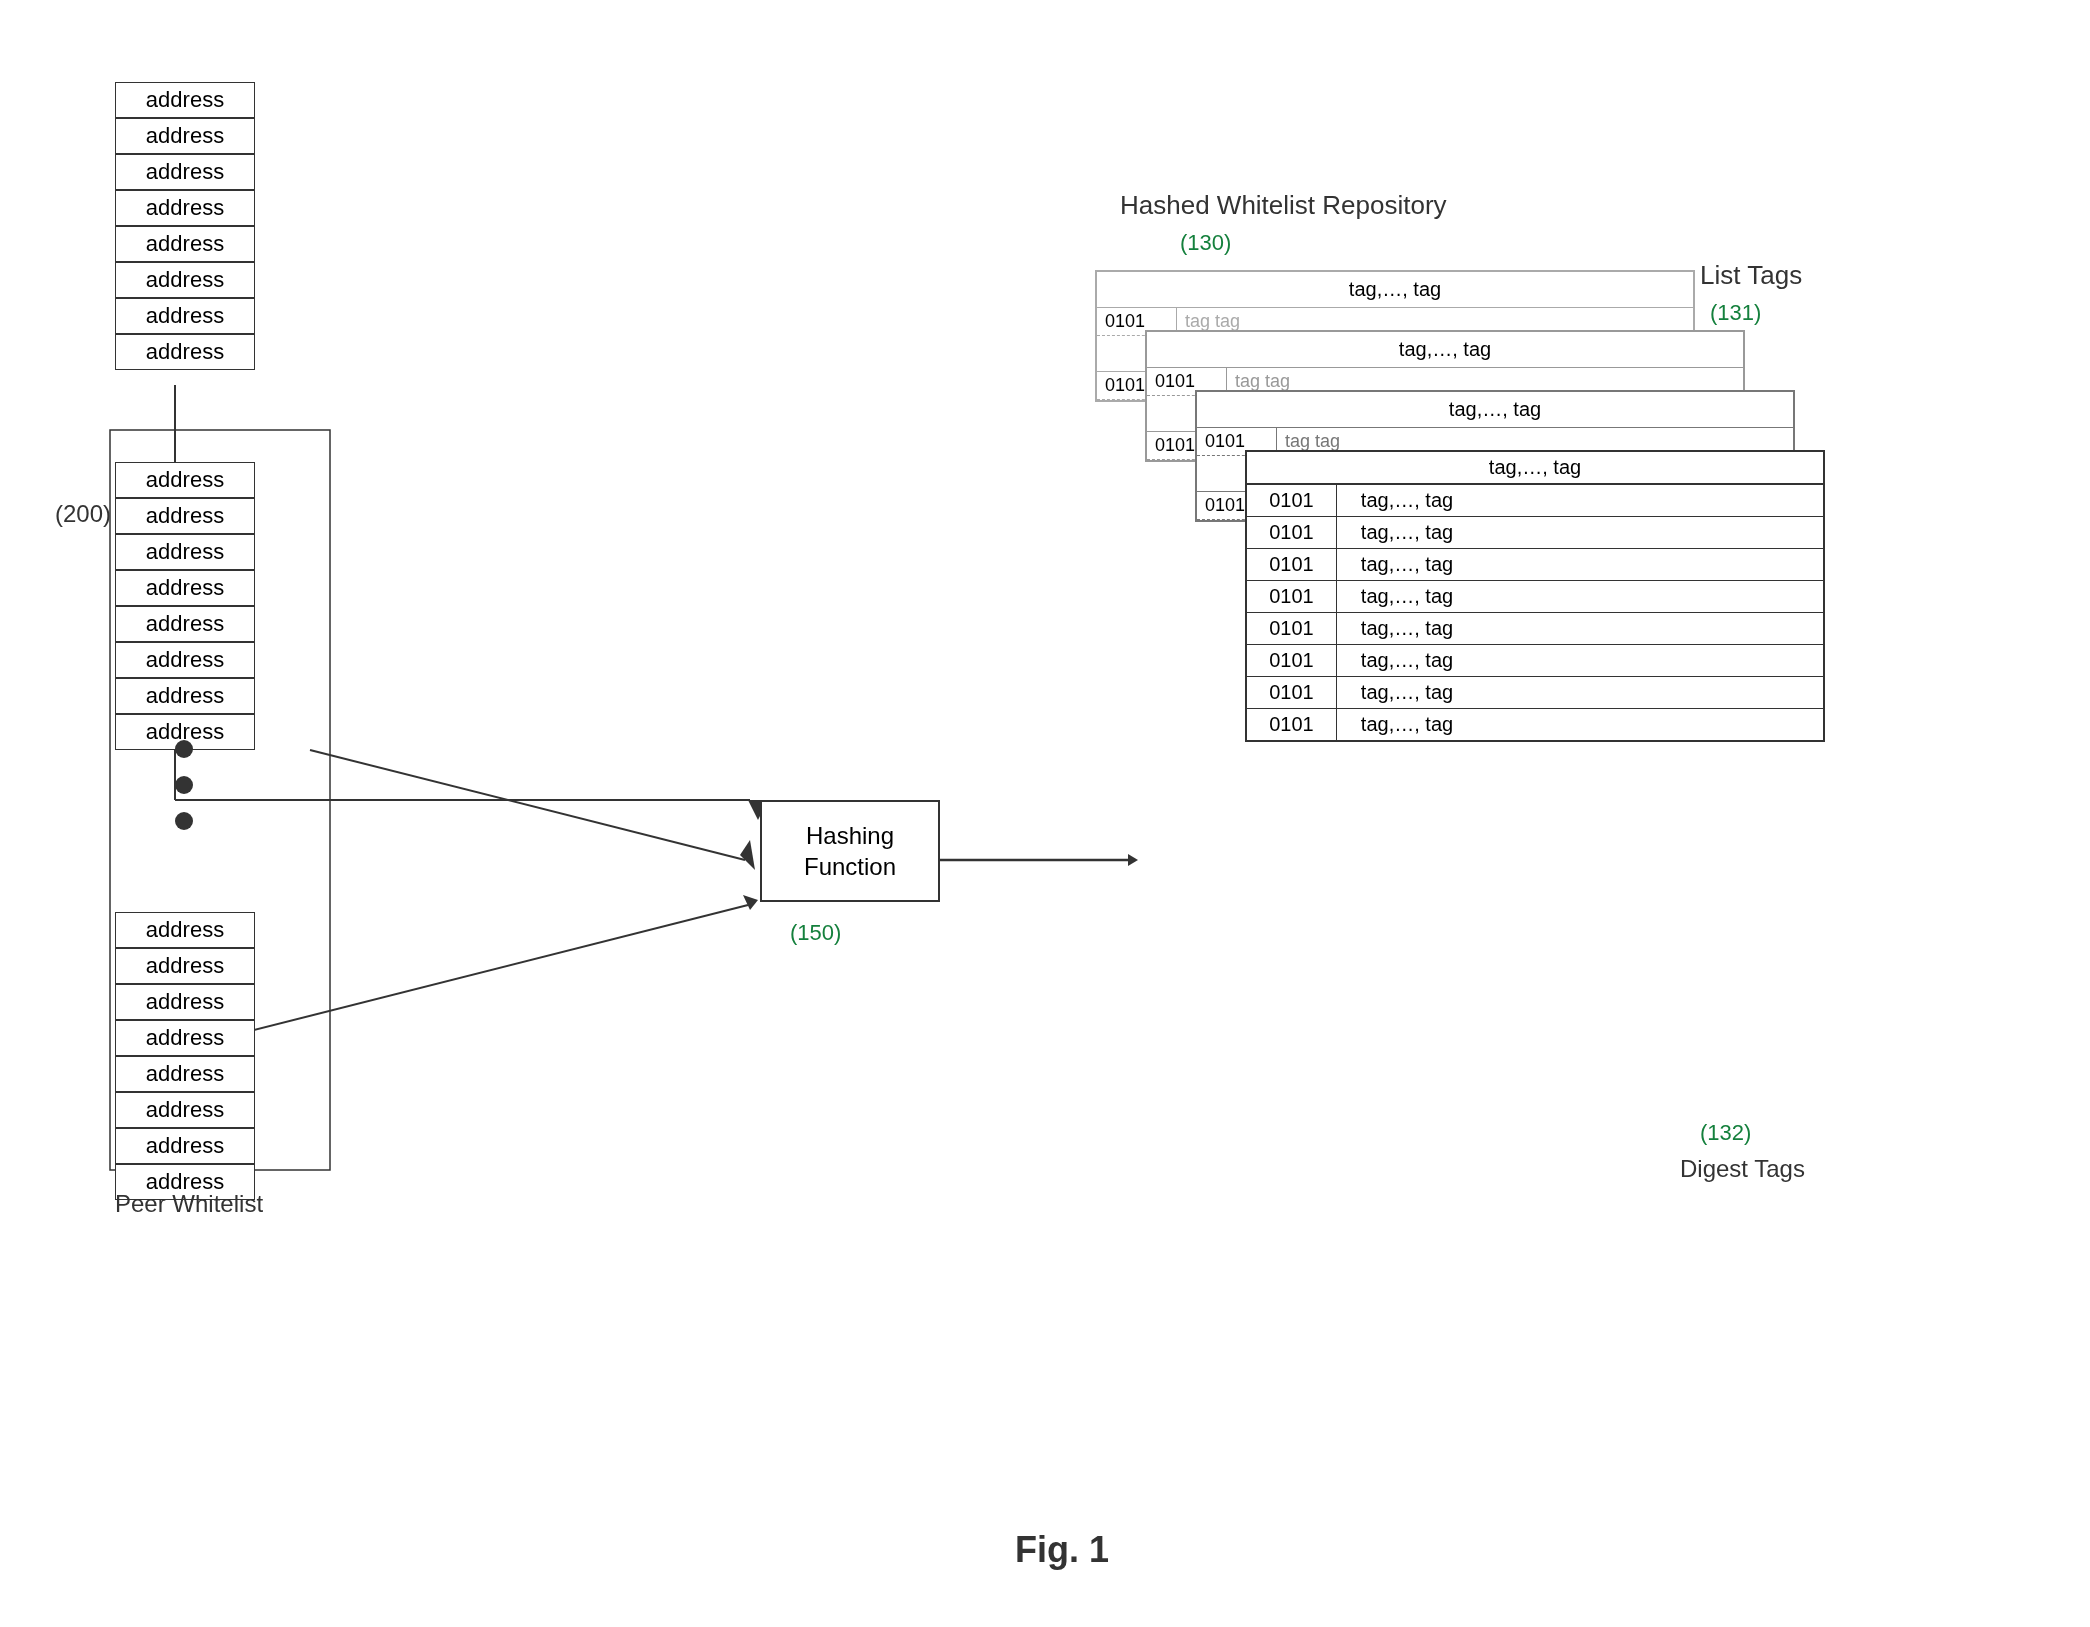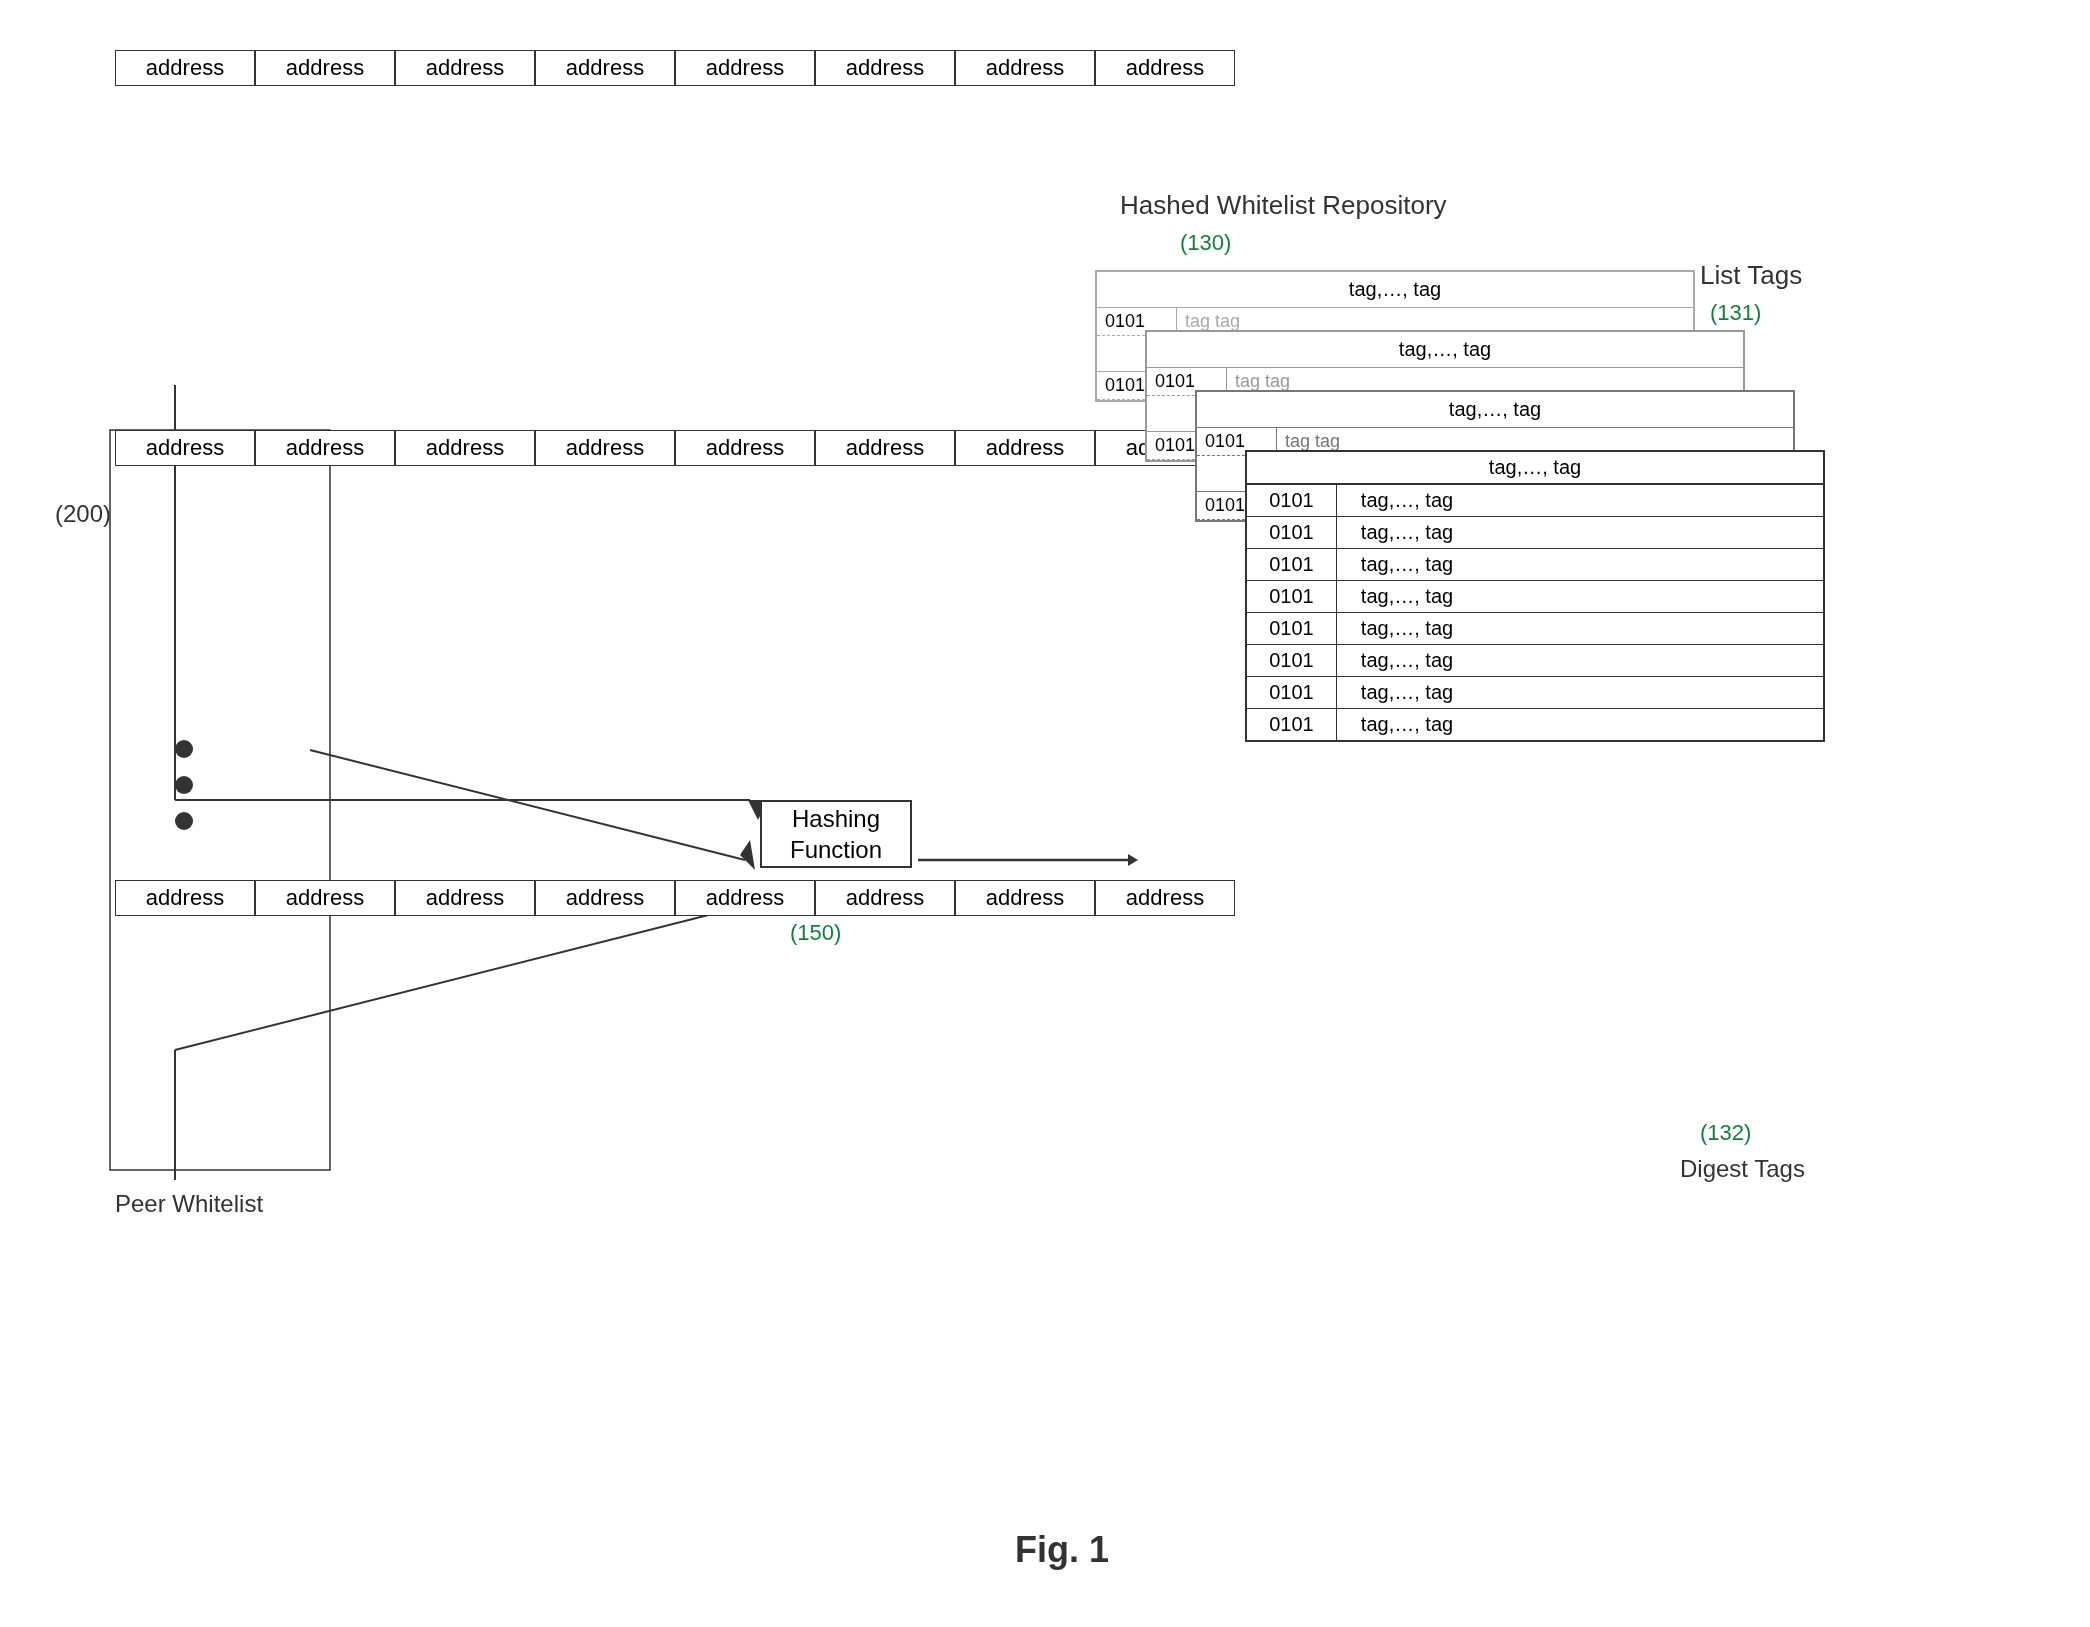--- a/index.html
+++ b/index.html
@@ -22,30 +22,32 @@
     .address-box {
       border: 1px solid #333;
       background: #fff;
       font-size: 22px;
       text-align: center;
       padding: 4px 12px;
       width: 140px;
     }
     .address-group {
       display: flex;
+      flex-direction: column;
+      margin-top: 32px;
     }
 
     
     .hash-box {
       border: 2px solid #333;
       background: #fff;
       font-size: 24px;
       text-align: center;
-      padding: 1px 20px;
-      width: 152px;
+      padding: 18px 20px;
+      width: 180px;
       line-height: 1.3;
     }
 
     
     .repo-row {
       display: flex;
       border-bottom: 1px solid #333;
       background: #fff;
       font-size: 20px;
     }

